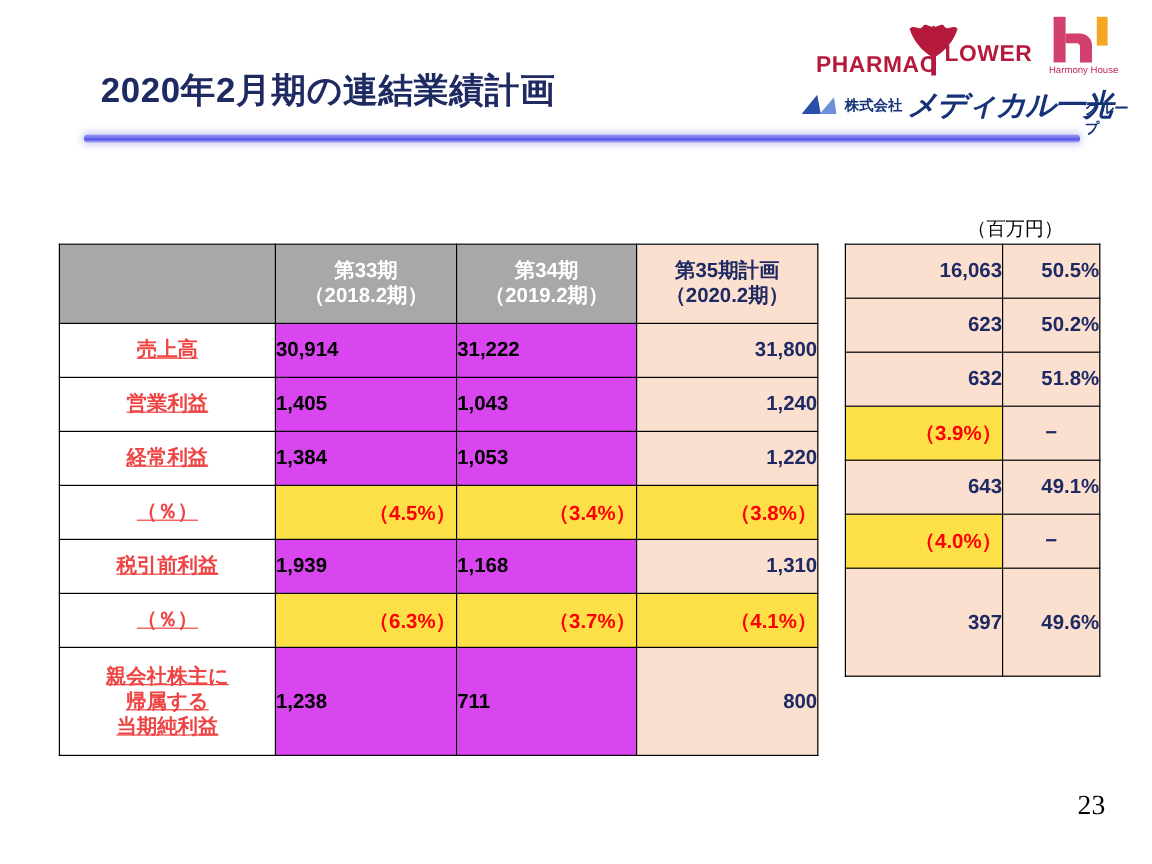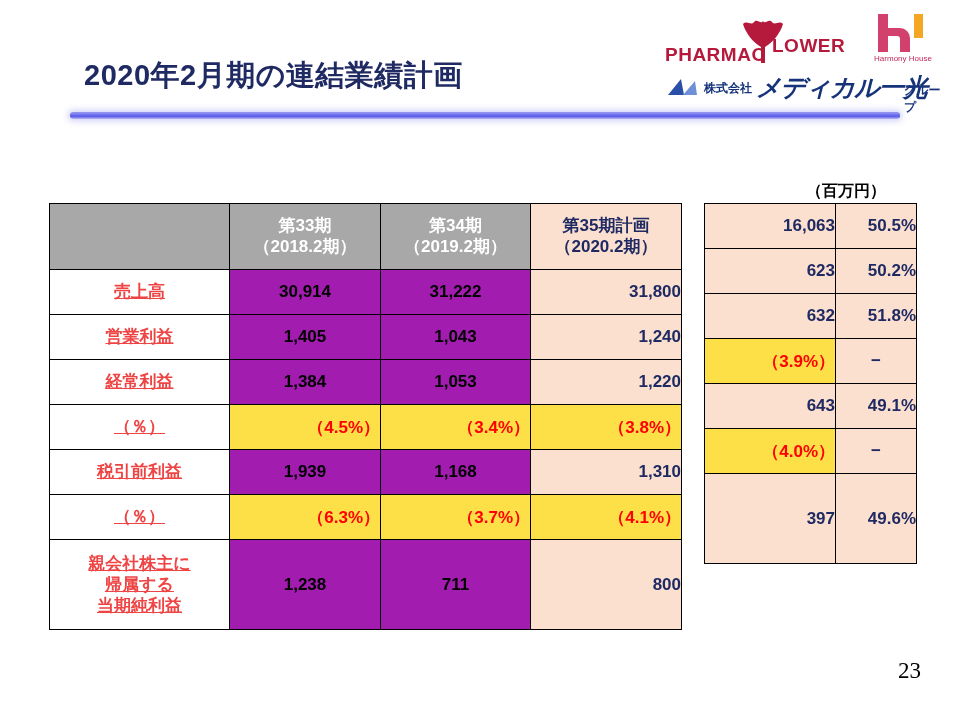--- a/index.html
+++ b/index.html
@@ -18,21 +18,21 @@
   
   #logo-area {
     position: absolute;
     top: 0;
     left: 640px;
     width: 320px;
     height: 120px;
   }
   .pharmacy-logo {
     position: absolute;
-    left: 25px;
+    left: 40px;
     top: 20px;
     width: 190px;
     height: 48px;
     text-align: center;
   }
   .pharmacy-text {
     position: absolute;
     font-family: "Liberation Sans", sans-serif;
     font-weight: bold;
     font-size: 19px;
@@ -125,21 +125,21 @@
     border-radius: 3px;
     box-shadow: 0 0 6px 2px rgba(150,150,240,0.45);
   }
 
   
   #unit-note {
     position: absolute;
     left: 806px;
     top: 181px;
     font-size: 16px;
-    font-weight: bold;
+    font-weight: normal;
     color: #000000;
     white-space: nowrap;
   }
 
   
   .fin-table {
     position: absolute;
     border-collapse: collapse;
     table-layout: fixed;
   }
@@ -171,23 +171,23 @@
   }
   .rowlabel {
     text-align: center;
     background: #ffffff;
     color: #ef4444;
     font-size: 16px;
     line-height: 1.25;
     text-decoration: underline;
   }
   .num {
-    text-align: center;
+    text-align: left;
     padding-right: 9px;
-    background: #a21caf;
+    background: #d946ef;
     color: #000000;
   }
   .num-plan {
     text-align: right;
     padding-right: 9px;
     background: #fbe0d0;
     color: #1f2a63;
   }
   .pct {
     text-align: right;

